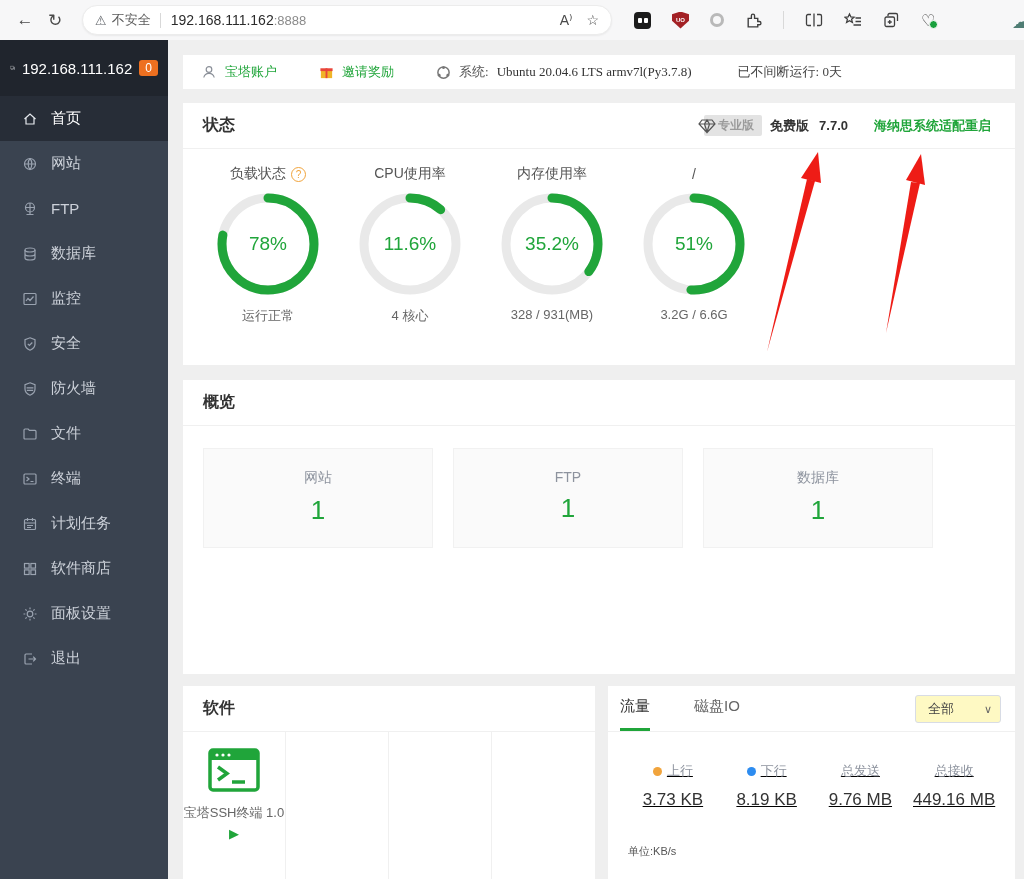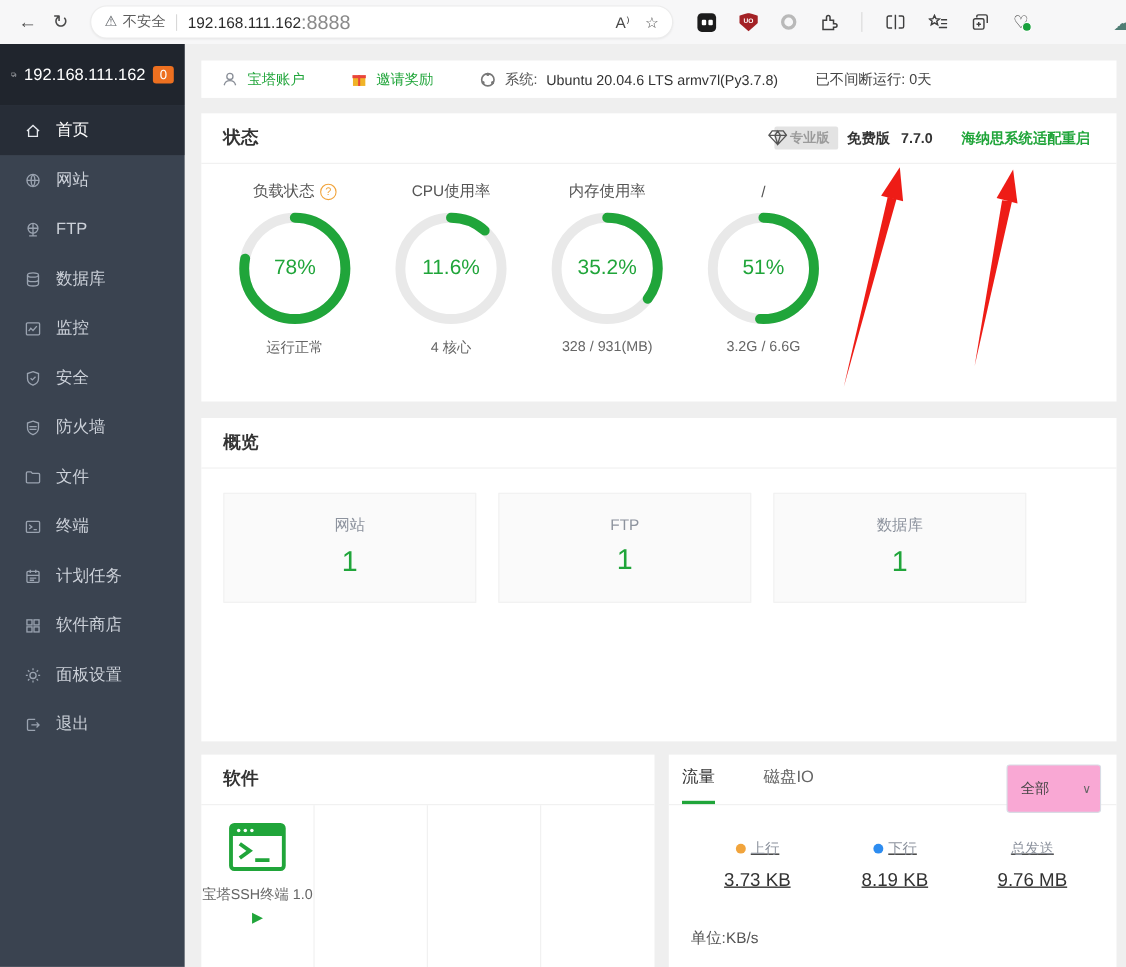--- a/index.html
+++ b/index.html
@@ -7,21 +7,21 @@
 
   
   .chrome { height:40px; background:#f7f7f8; display:flex; align-items:center; padding:0 10px; position:relative; }
   .nav-ic { font-size:17px; color:#4a4a4a; width:30px; text-align:center; cursor:pointer; }
   .urlpill { margin-left:12px; width:530px; height:30px; background:#fff; border:1px solid #ececec; border-radius:15px;
              box-shadow:0 1px 2px rgba(0,0,0,.06); display:flex; align-items:center; padding:0 12px; }
   .warn { color:#5f6368; font-size:13px; margin-right:5px; }
   .sec-label { color:#5c5c5c; font-size:13px; margin-right:9px; }
   .pill-div { width:1px; height:15px; background:#d8d8d8; margin-right:10px; }
   .url-host { color:#2b2b2b; font-size:14px; }
-  .url-port { color:#8a8a8a; font-size:18px; }
+  .url-port { color:#8a8a8a; font-size:13px; }
   .pill-right { margin-left:auto; display:flex; align-items:center; gap:14px; color:#4a4a4a; font-size:14px; }
   .ext-row { margin-left:22px; display:flex; align-items:center; gap:21px; }
   .darksq { width:17px; height:17px; background:#1c1c1c; border-radius:4px; display:flex; align-items:center; justify-content:center; gap:2px; }
   .darksq i { width:4px; height:5px; background:#fff; border-radius:1px; }
   .ublock { width:17px; height:17px; background:#a32125; clip-path:polygon(50% 0,100% 16%,100% 55%,50% 100%,0 55%,0 16%); color:#fff; font-size:6px; font-weight:bold; display:flex; align-items:center; justify-content:center; font-style:normal; }
   .grayring { width:14px; height:14px; border:3px solid #b9b9b9; border-radius:50%; }
   .tool-svg { stroke:#3f3f3f; fill:none; stroke-width:1.3; }
   .vdiv { width:1px; height:18px; background:#d9d9d9; }
   .heart { position:relative; font-size:16px; color:#3f3f3f; }
   .heart::after { content:""; position:absolute; right:-3px; bottom:1px; width:7px; height:7px; background:#18a03c; border-radius:50%; border:1px solid #fff; }
@@ -37,32 +37,32 @@
   .sb-badge { background:#ed7020; color:#fff; font-size:12px; border-radius:3px; padding:1px 6px; }
   .sb-item { height:45px; display:flex; align-items:center; padding:0 10px 0 22px; color:#ccd1d9; font-size:15px; cursor:pointer; }
   .sb-item svg { margin-right:13px; color:#9aa3b0; flex-shrink:0; }
   .sb-item.active { background:#272d37; color:#fff; }
   .sb-item.active svg { color:#e6e9ee; }
 
   
   .content { flex:1; background:#efefef; padding:15px 9px 0 15px; overflow:hidden; position:relative; }
   .panel { background:#fff; }
 
-  .infobar { height:34px; display:flex; align-items:center; padding:0 18px; font-size:13px; color:#555; gap:8px; }
+  .infobar { height:34px; display:flex; align-items:center; padding:0 18px; font-size:13px; color:#555; gap:8px;font-family:Liberation Serif, serif; }
   .green-link { color:#20a53a; text-decoration:none; cursor:pointer; font-size:13px; }
   .info-gap { width:26px; }
   .sysval { color:#333; }
-  .uptime { margin-left:26px; color:#444; }
+  .uptime { margin-left:38px; color:#444; }
 
   
   .status-panel { margin-top:14px; height:262px; }
   .panel-head { height:46px; border-bottom:1px solid #f0f0f0; display:flex; align-items:center; padding:0 20px;font-weight:bold; }
   .panel-title { font-size:16px; color:#333; }
   .ver-row { margin-left:auto; display:flex; align-items:center; font-size:13px; color:#333; }
-  .pro-badge { background:#e3e3e3; color:#9b9b9b; font-size:12px; padding:2px 8px 2px 4px; border-radius:2px; display:flex; align-items:flex-start; }
+  .pro-badge { background:#e3e3e3; color:#9b9b9b; font-size:12px; padding:2px 8px 2px 4px; border-radius:2px; display:flex; align-items:center; }
   .diamond { margin-right:2px; margin-left:-10px; }
   .ver-num { margin-left:10px; margin-right:26px; }
   .free-label { margin-left:8px; }
   .ver-row .green-link { margin-left:0; }
   .restart { margin-left:18px; margin-right:4px; }
 
   .gauges { display:flex; padding:12px 16px 0 14px; }
   .gauge { width:142px; text-align:center; position:relative; }
   .gauge-title { font-size:14px; color:#555; height:26px; display:flex; align-items:center; justify-content:center; gap:5px; }
   .help-circle { width:15px; height:15px; border:1px solid #f1a43c; color:#f1a43c; border-radius:50%; font-size:10px; line-height:13px; display:inline-block; }
@@ -85,29 +85,29 @@
   .soft-panel { width:412px; height:200px; }
   .soft-grid { display:flex; height:153px; }
   .soft-cell { width:103px; border-right:1px solid #f0f0f0; text-align:center; padding-top:16px; }
   .soft-name { font-size:13px; color:#666; margin-top:12px; white-space:nowrap; }
   .play { color:#20a53a; font-size:13px; margin-top:4px; }
 
   .traffic-panel { width:407px; height:200px; position:relative; }
   .tabs { display:flex; align-items:flex-end; height:46px; border-bottom:1px solid #f0f0f0; padding-left:12px; gap:44px; }
   .tab { font-size:15px; color:#666; padding-bottom:12px; cursor:pointer; border-bottom:3px solid transparent; }
   .tab.active { color:#333; border-bottom-color:#20a53a; }
-  .t-select { position:absolute; right:14px; top:9px; width:86px; height:44px; border:1px solid #d8dce5; border-radius:3px; background:#f9a8d4;
+  .t-select { position:absolute; right:14px; top:9px; width:86px; height:28px; border:1px solid #d8dce5; border-radius:3px; background:#fef9c3;
               font-size:13px; color:#444; display:flex; align-items:center; padding:0 8px 0 12px; cursor:pointer; }
   .t-select .chev { margin-left:auto; color:#666; font-size:11px; }
   .t-stats { display:flex; padding:30px 14px 0 18px; }
   .t-col { flex:1; text-align:center;text-decoration:underline; }
   .t-label { font-size:13px; color:#8d939e; display:flex; align-items:center; justify-content:center; gap:5px; }
   .dot { width:9px; height:9px; border-radius:50%; display:inline-block; }
   .t-val { margin-top:10px; font-size:17px; color:#333; }
-  .t-unit { position:absolute; left:20px; top:158px; font-size:14px; color:#555; }
+  .t-unit { position:absolute; left:20px; top:158px; font-size:11px; color:#555; }
 
   
   .arrows { position:absolute; left:0; top:0; width:1024px; height:879px; pointer-events:none; z-index:40; }
 
   svg.lineic { display:block; }
 </style>
 </head>
 <body>
 
 <div class="chrome">
@@ -428,20 +428,26 @@
                 <span>下行</span>
               </div>
             <div class="t-val">8.19 KB</div>
           </div>
           <div class="t-col">
             <div class="t-label">
                 <span>总发送</span>
               </div>
             <div class="t-val">9.76 MB</div>
           </div>
+          <div class="t-col">
+            <div class="t-label">
+                <span>总接收</span>
+              </div>
+            <div class="t-val">449.16 MB</div>
+          </div>
         </div>
         <div class="t-unit">单位:KB/s</div>
       </div>
     </div>
   </div>
 </div>
 
 <svg class="arrows">
   <g fill="#ee1c16">
     <polygon points="767,352 815,181 807,179"></polygon>

